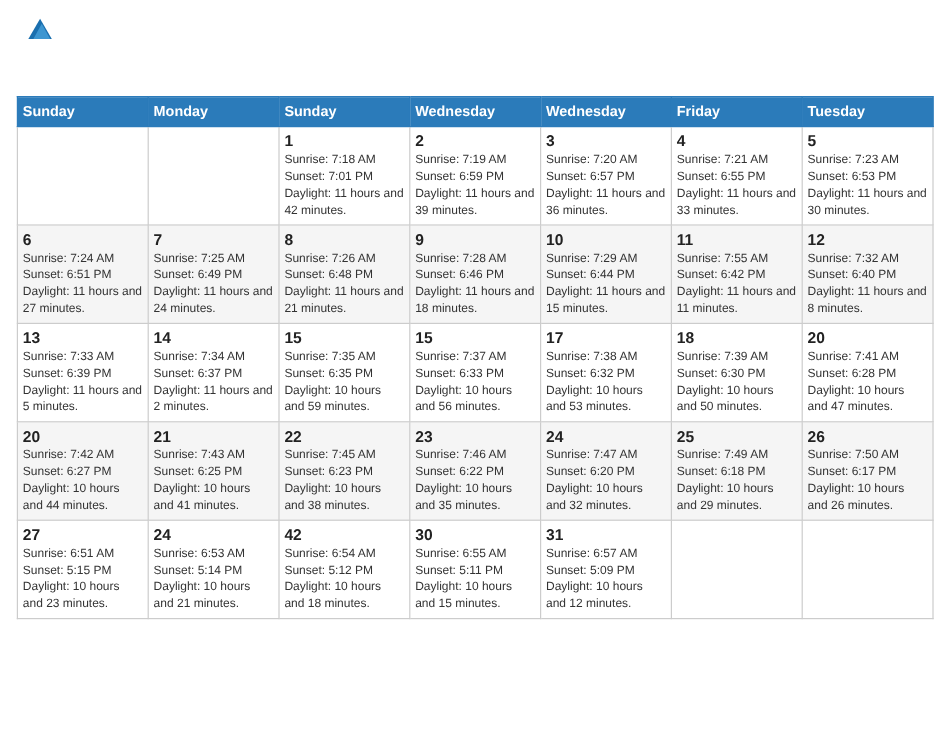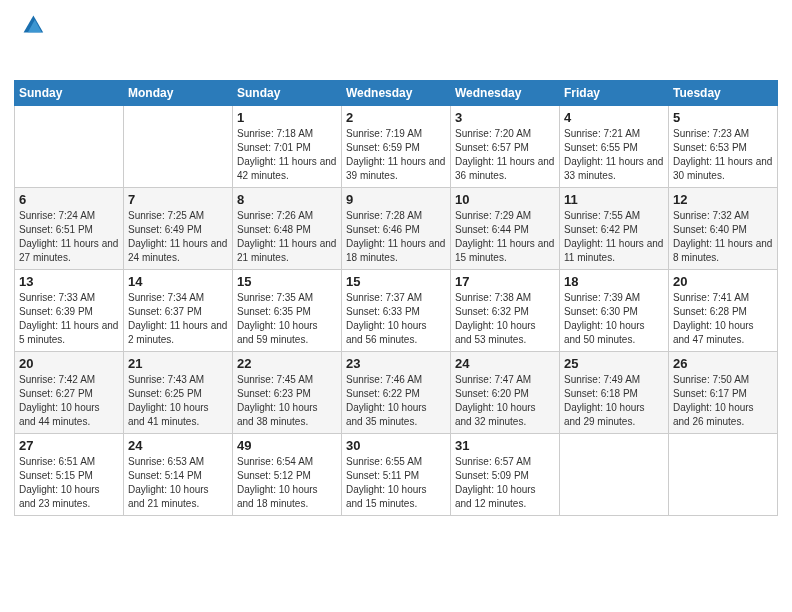--- a/index.html
+++ b/index.html
@@ -306,21 +306,21 @@
 Sunset: 5:15 PM
 Daylight: 10 hours and 23 minutes.</div>
           </td>
           <td>
             <span class="day-num">24</span>
             <div class="day-info" style="white-space: pre-line;">Sunrise: 6:53 AM
 Sunset: 5:14 PM
 Daylight: 10 hours and 21 minutes.</div>
           </td>
           <td>
-            <span class="day-num">49</span>
+            <span class="day-num">42</span>
             <div class="day-info" style="white-space: pre-line;">Sunrise: 6:54 AM
 Sunset: 5:12 PM
 Daylight: 10 hours and 18 minutes.</div>
           </td>
           <td>
             <span class="day-num">30</span>
             <div class="day-info" style="white-space: pre-line;">Sunrise: 6:55 AM
 Sunset: 5:11 PM
 Daylight: 10 hours and 15 minutes.</div>
           </td>

